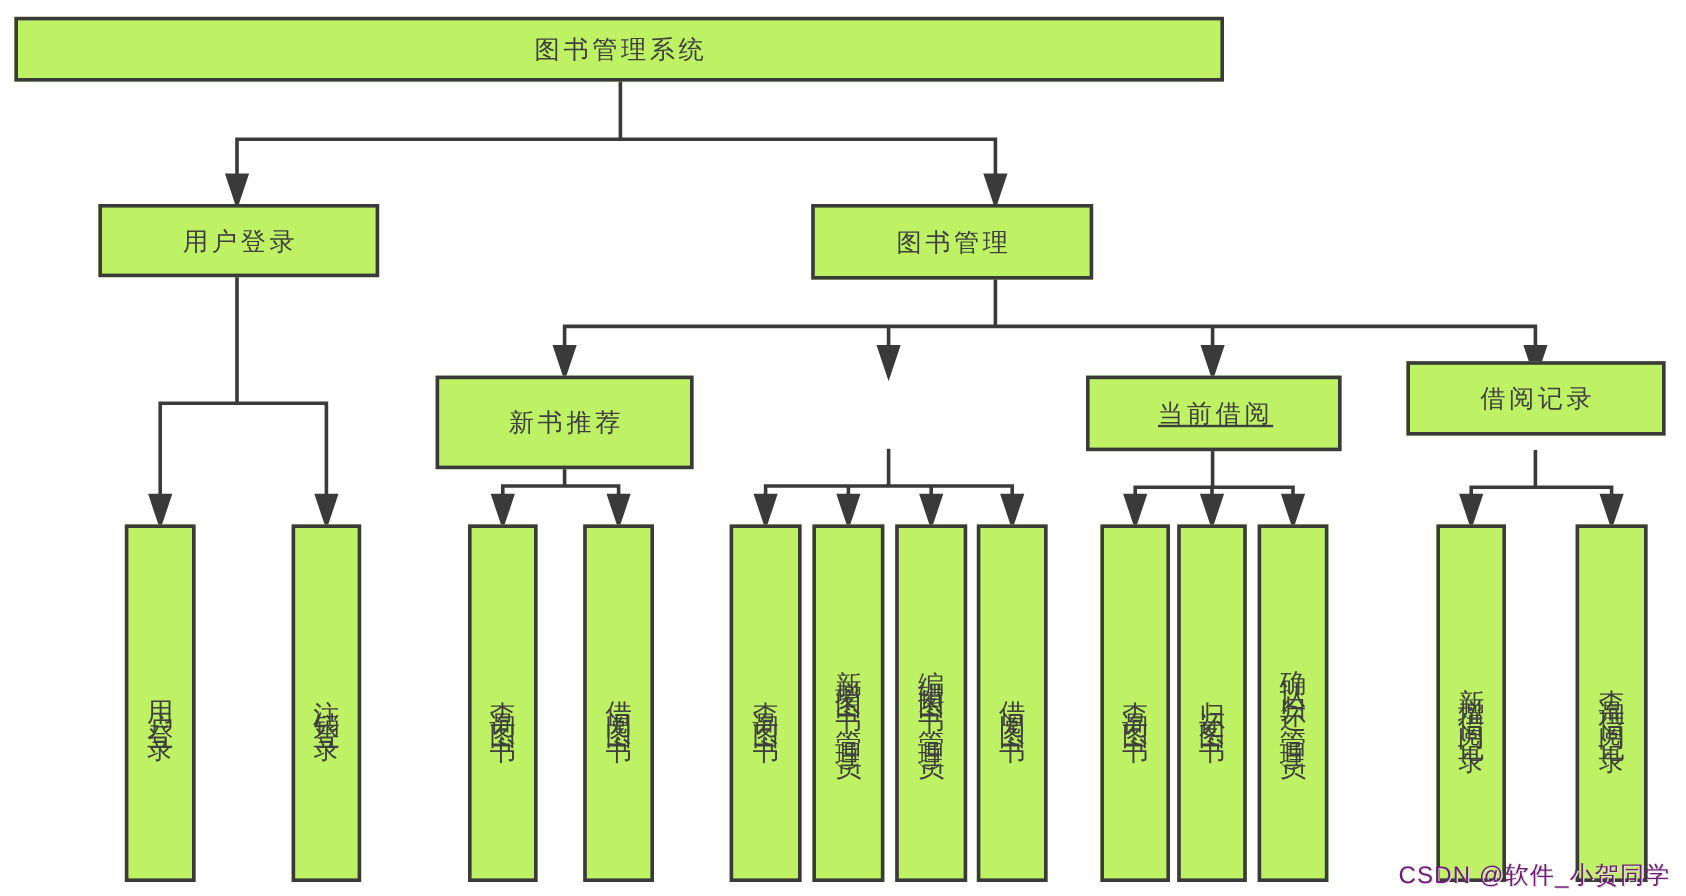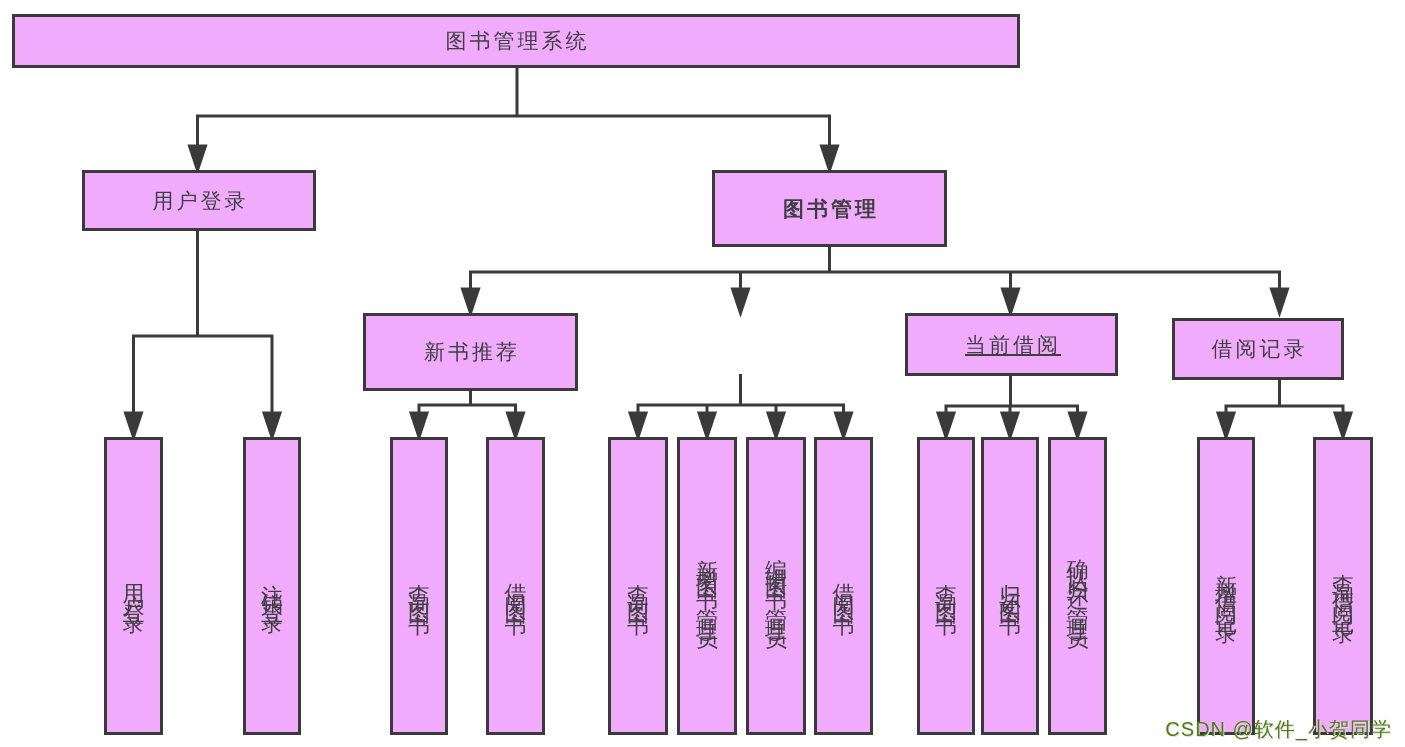--- a/index.html
+++ b/index.html
@@ -14,21 +14,21 @@
   svg.connectors {
     position: absolute;
     left: 0; top: 0;
     width: 1405px; height: 747px;
     pointer-events: none;
   }
   .node {
     position: absolute;
     box-sizing: border-box;
     border: 3px solid #3a3a3a;
-    background: #f0abfc;
+    background: #bef264;
     display: flex;
     align-items: center;
     justify-content: center;
     color: #3f3f3f;
   }
   .h-label {
     font-size: 21px;
     letter-spacing: 3px;
     text-indent: 3px;
     white-space: nowrap;
@@ -40,21 +40,21 @@
     line-height: 1.0;
     letter-spacing: 10px;
     white-space: nowrap;
   }
   .watermark {
     position: absolute;
     right: 13px;
     bottom: 4px;
     font-size: 20px;
     letter-spacing: 1px;
-    color: #4d7c0f;
+    color: #701a75;
     text-shadow: 1px 1px 0 #dedede;
     white-space: nowrap;
   }
 </style>
 </head>
 <body>
 
 <div class="canvas">
 
   <svg class="connectors" viewBox="0 0 1405 747" xmlns="http://www.w3.org/2000/svg">
@@ -107,31 +107,31 @@
     </g>
   </svg>
 
   <div class="node" style="left:12px; top:14px; width:1008px; height:54px;">
     <span class="h-label">图书管理系统</span>
   </div>
 
   <div class="node" style="left:82px; top:170px; width:234px; height:61px;">
     <span class="h-label">用户登录</span>
   </div>
-  <div class="node" style="left:712px; top:170px; width:235px; height:77px;font-weight:bold;">
+  <div class="node" style="left:676px; top:170px; width:235px; height:63px;">
     <span class="h-label">图书管理</span>
   </div>
 
   <div class="node" style="left:363px; top:313px; width:215px; height:78px;">
     <span class="h-label">新书推荐</span>
   </div>
   <div class="node" style="left:905px; top:313px; width:213px; height:63px;text-decoration:underline;">
     <span class="h-label">当前借阅</span>
   </div>
-  <div class="node" style="left:1172px; top:318px; width:172px; height:62px;">
+  <div class="node" style="left:1172px; top:301px; width:216px; height:62px;">
     <span class="h-label">借阅记录</span>
   </div>
 
   <div class="node leaf" style="left:104px; top:437px; width:59px; height:298px;">
     <span class="v-label">用户登录</span>
   </div>
   <div class="node leaf" style="left:243px; top:437px; width:58px; height:298px;">
     <span class="v-label">注销登录</span>
   </div>
 

